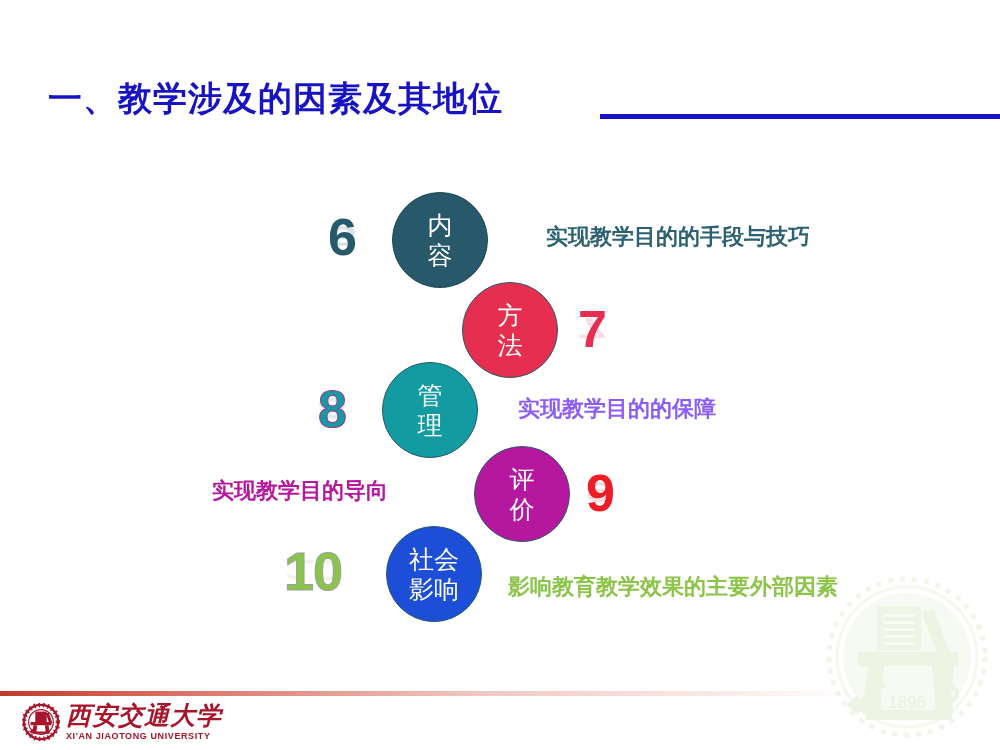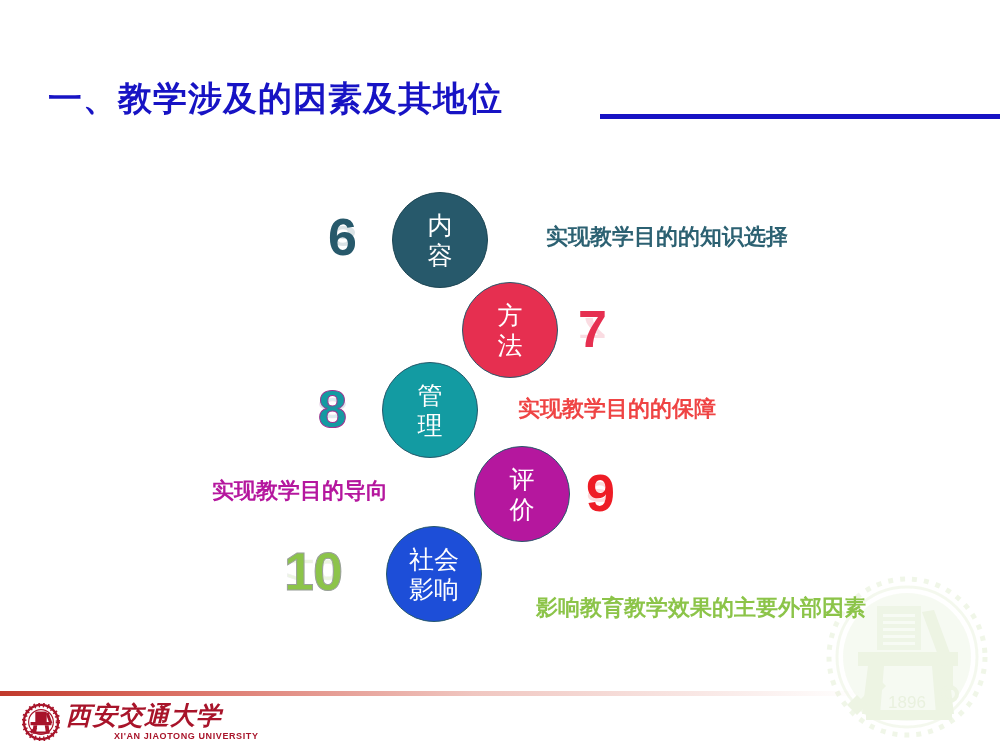--- a/index.html
+++ b/index.html
@@ -121,33 +121,33 @@
   
   #row-2 { left: 0; top: 0px; width: 1000px; }
   #bubble-2 { left: 462px; top: 122px; background: #e62f50; border: 1.5px solid #27596b; }
   #num-2 { left: 578px; top: 140px; color: #e62f50; }
   #label-2 { left: 98px; top: 152px; color: #e62f50; }
 
   
   #row-3 { left: 0; top: 0px; width: 1000px; }
   #bubble-3 { left: 382px; top: 202px; background: #139ba2; border: 1.5px solid #27596b; }
   #num-3 { left: 318px; top: 220px; color: #139ba2; -webkit-text-stroke: 1px #a0348f; }
-  #label-3 { left: 518px; top: 234px; color: #ef4444; }
+  #label-3 { left: 518px; top: 234px; color: #8b5cf6; }
 
   
   #row-4 { left: 12px; top: 0px; width: 1000px; }
   #bubble-4 { left: 462px; top: 286px; background: #b5179e; border: 1.5px solid #27596b; }
   #num-4 { left: 574px; top: 304px; color: #ee1c25; }
   #label-4 { left: 200px; top: 316px; color: #b5179e; }
 
   
   #row-5 { left: 0; top: 0px; width: 968px; }
   #bubble-5 { left: 386px; top: 366px; background: #1d4ed8; border: 1.5px solid #27596b; text-align: center; }
   #num-5 { left: 284px; top: 382px; color: #8cc449; -webkit-text-stroke: 1px #9aa09a; font-size: 54px; }
-  #label-5 { left: 508px; top: 433px; color: #8cc449; margin-left: 28px; }
+  #label-5 { left: 508px; top: 412px; color: #8cc449; }
 
   
   #footer-rule {
     position: absolute;
     left: 0;
     top: 691px;
     width: 860px;
     height: 5px;
     background: linear-gradient(to right, #c0392b 0%, #d96a5e 18%, #f0c6c0 55%, rgba(255,255,255,0) 100%);
   }
@@ -179,21 +179,20 @@
     line-height: 26px;
     letter-spacing: 1px;
   }
   #logo-en {
     font-size: 9px;
     font-weight: bold;
     color: #a8142a;
     letter-spacing: 0.6px;
     line-height: 12px;
     margin-top: 1px;
-    margin-left: 48px;
   }
 </style>
 </head>
 <body>
 
 <div id="slide">
 
   <div id="watermark">
     <svg viewBox="0 0 170 170" width="170" height="170">
       <g fill="#cfe3b6">
@@ -240,21 +239,21 @@
 
     <div class="bubble-row" id="row-1">
       <div class="bubble-num" id="num-1">
         <span>6</span>
         <span class="ghost">6</span>
       </div>
       <div class="bubble" id="bubble-1">
         <span>内</span>
         <span>容</span>
       </div>
-      <div class="bubble-label" id="label-1">实现教学目的的知识选择</div>
+      <div class="bubble-label" id="label-1">实现教学目的的手段与技巧</div>
     </div>
 
     <div class="bubble-row" id="row-2">
       <div class="bubble" id="bubble-2">
         <span>方</span>
         <span>法</span>
       </div>
       <div class="bubble-num" id="num-2">
         <span>7</span>
         <span class="ghost">7</span>

